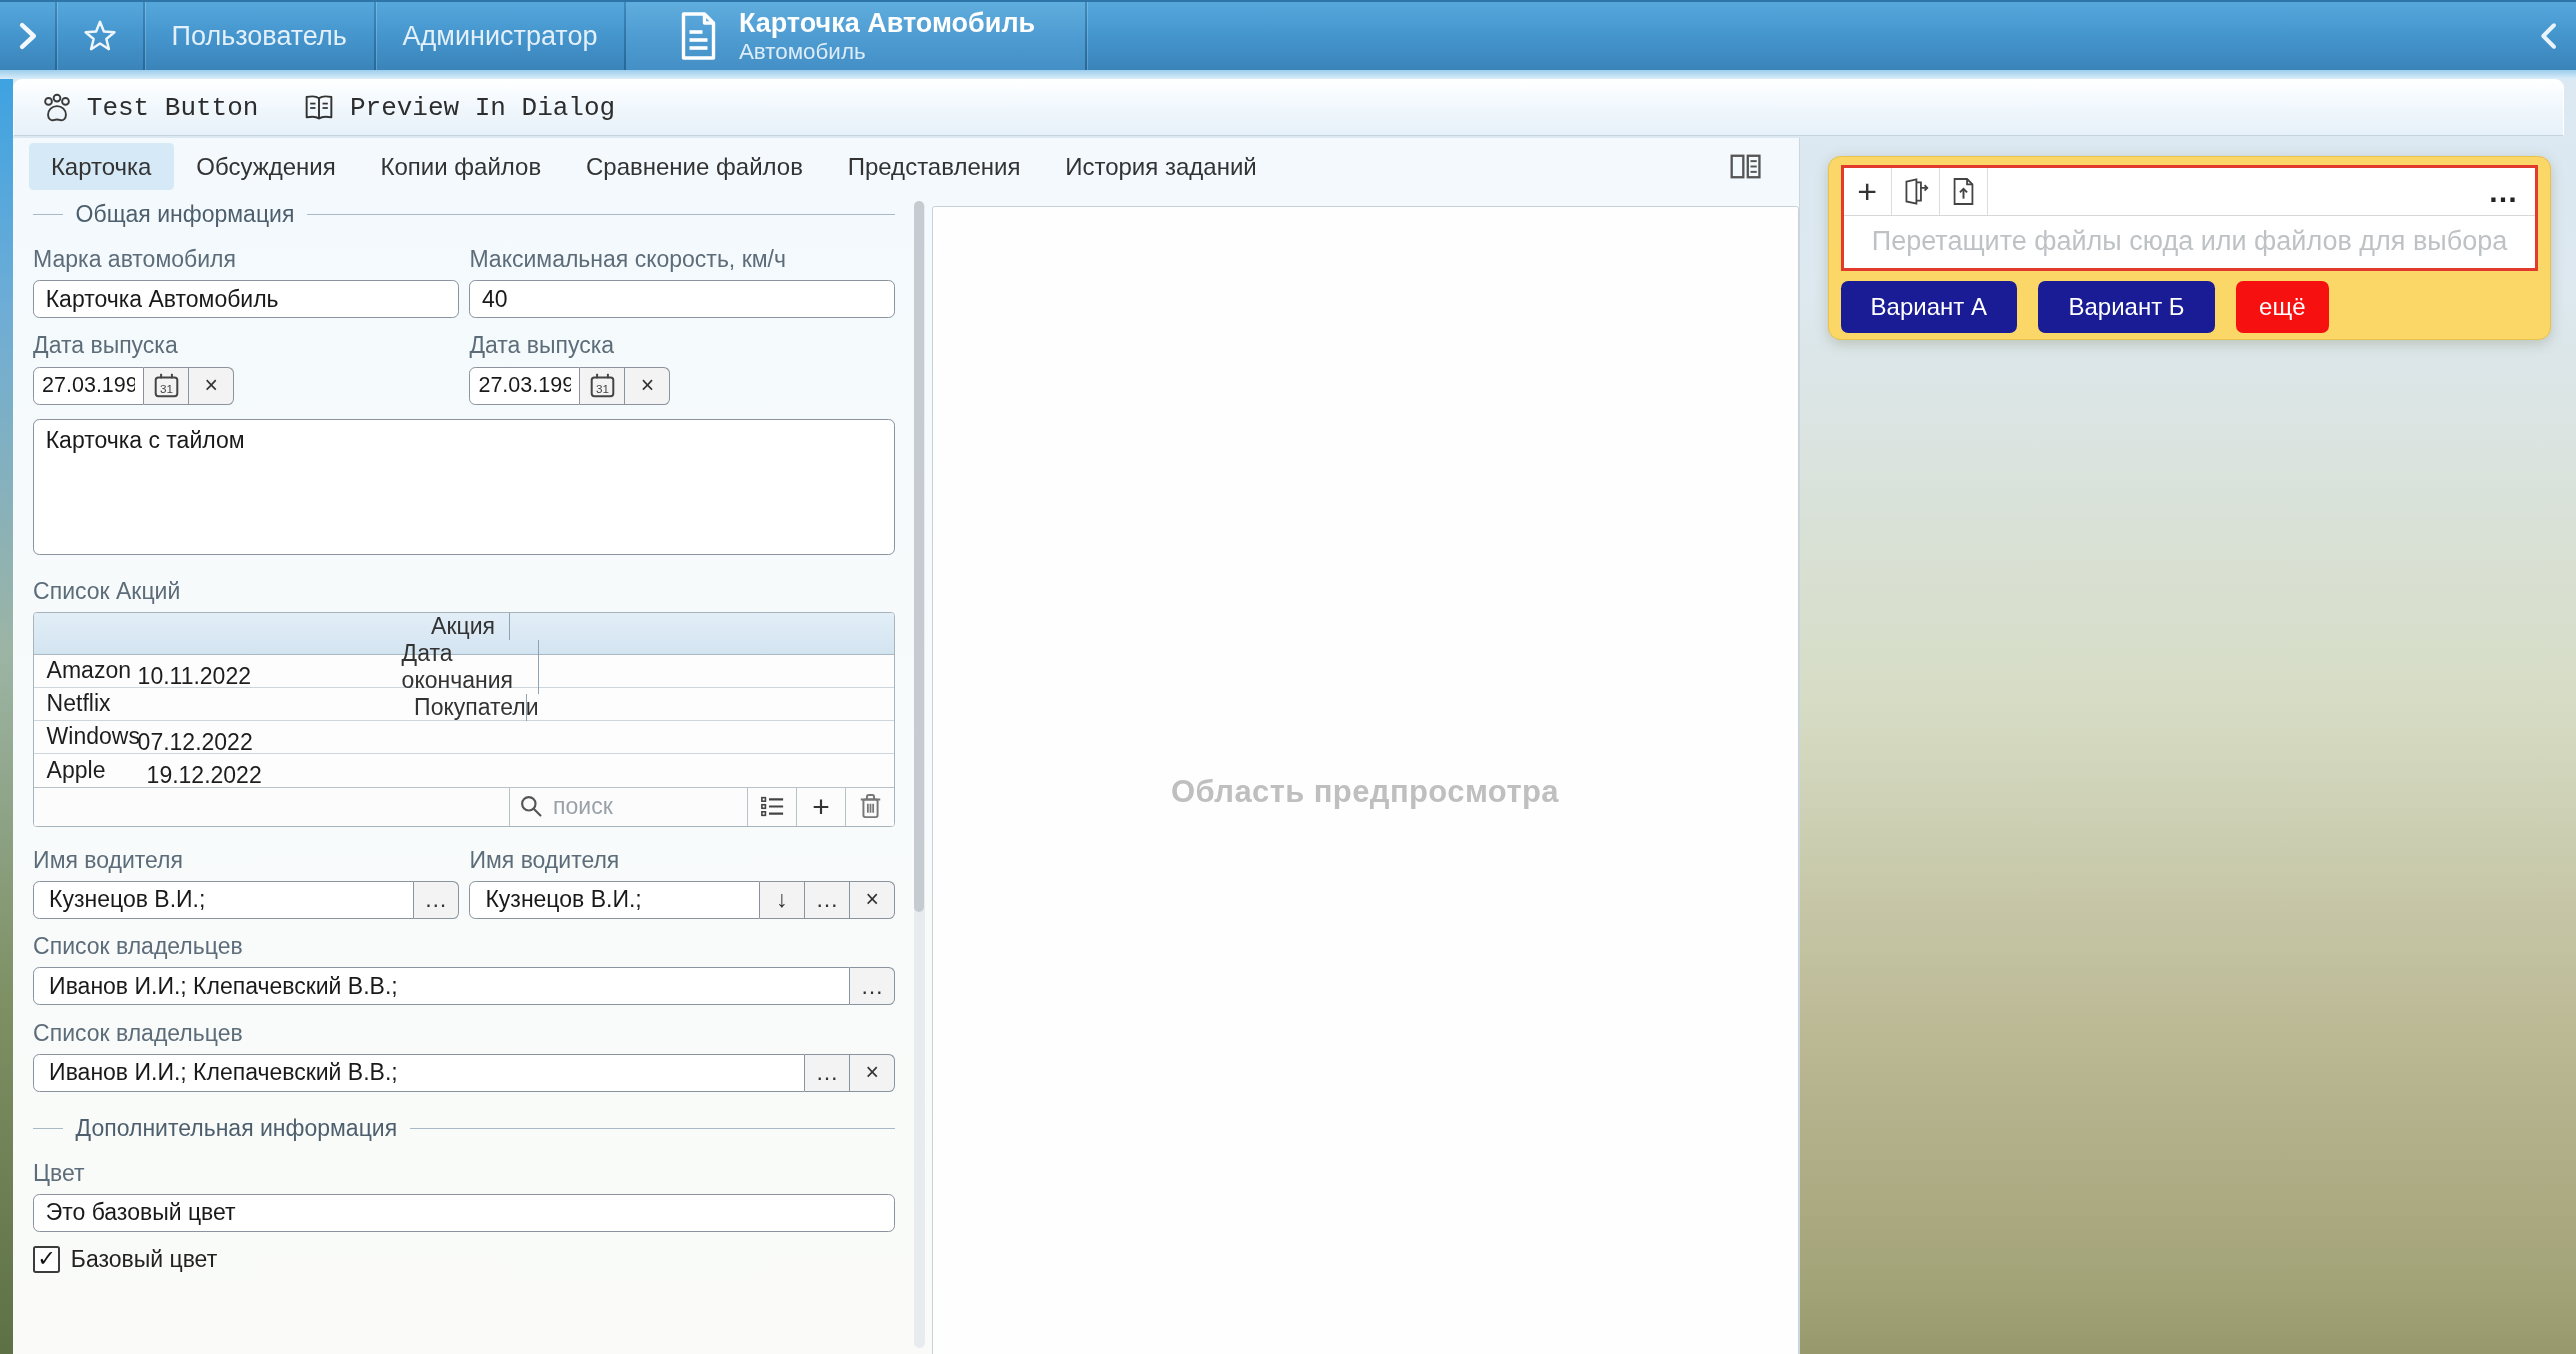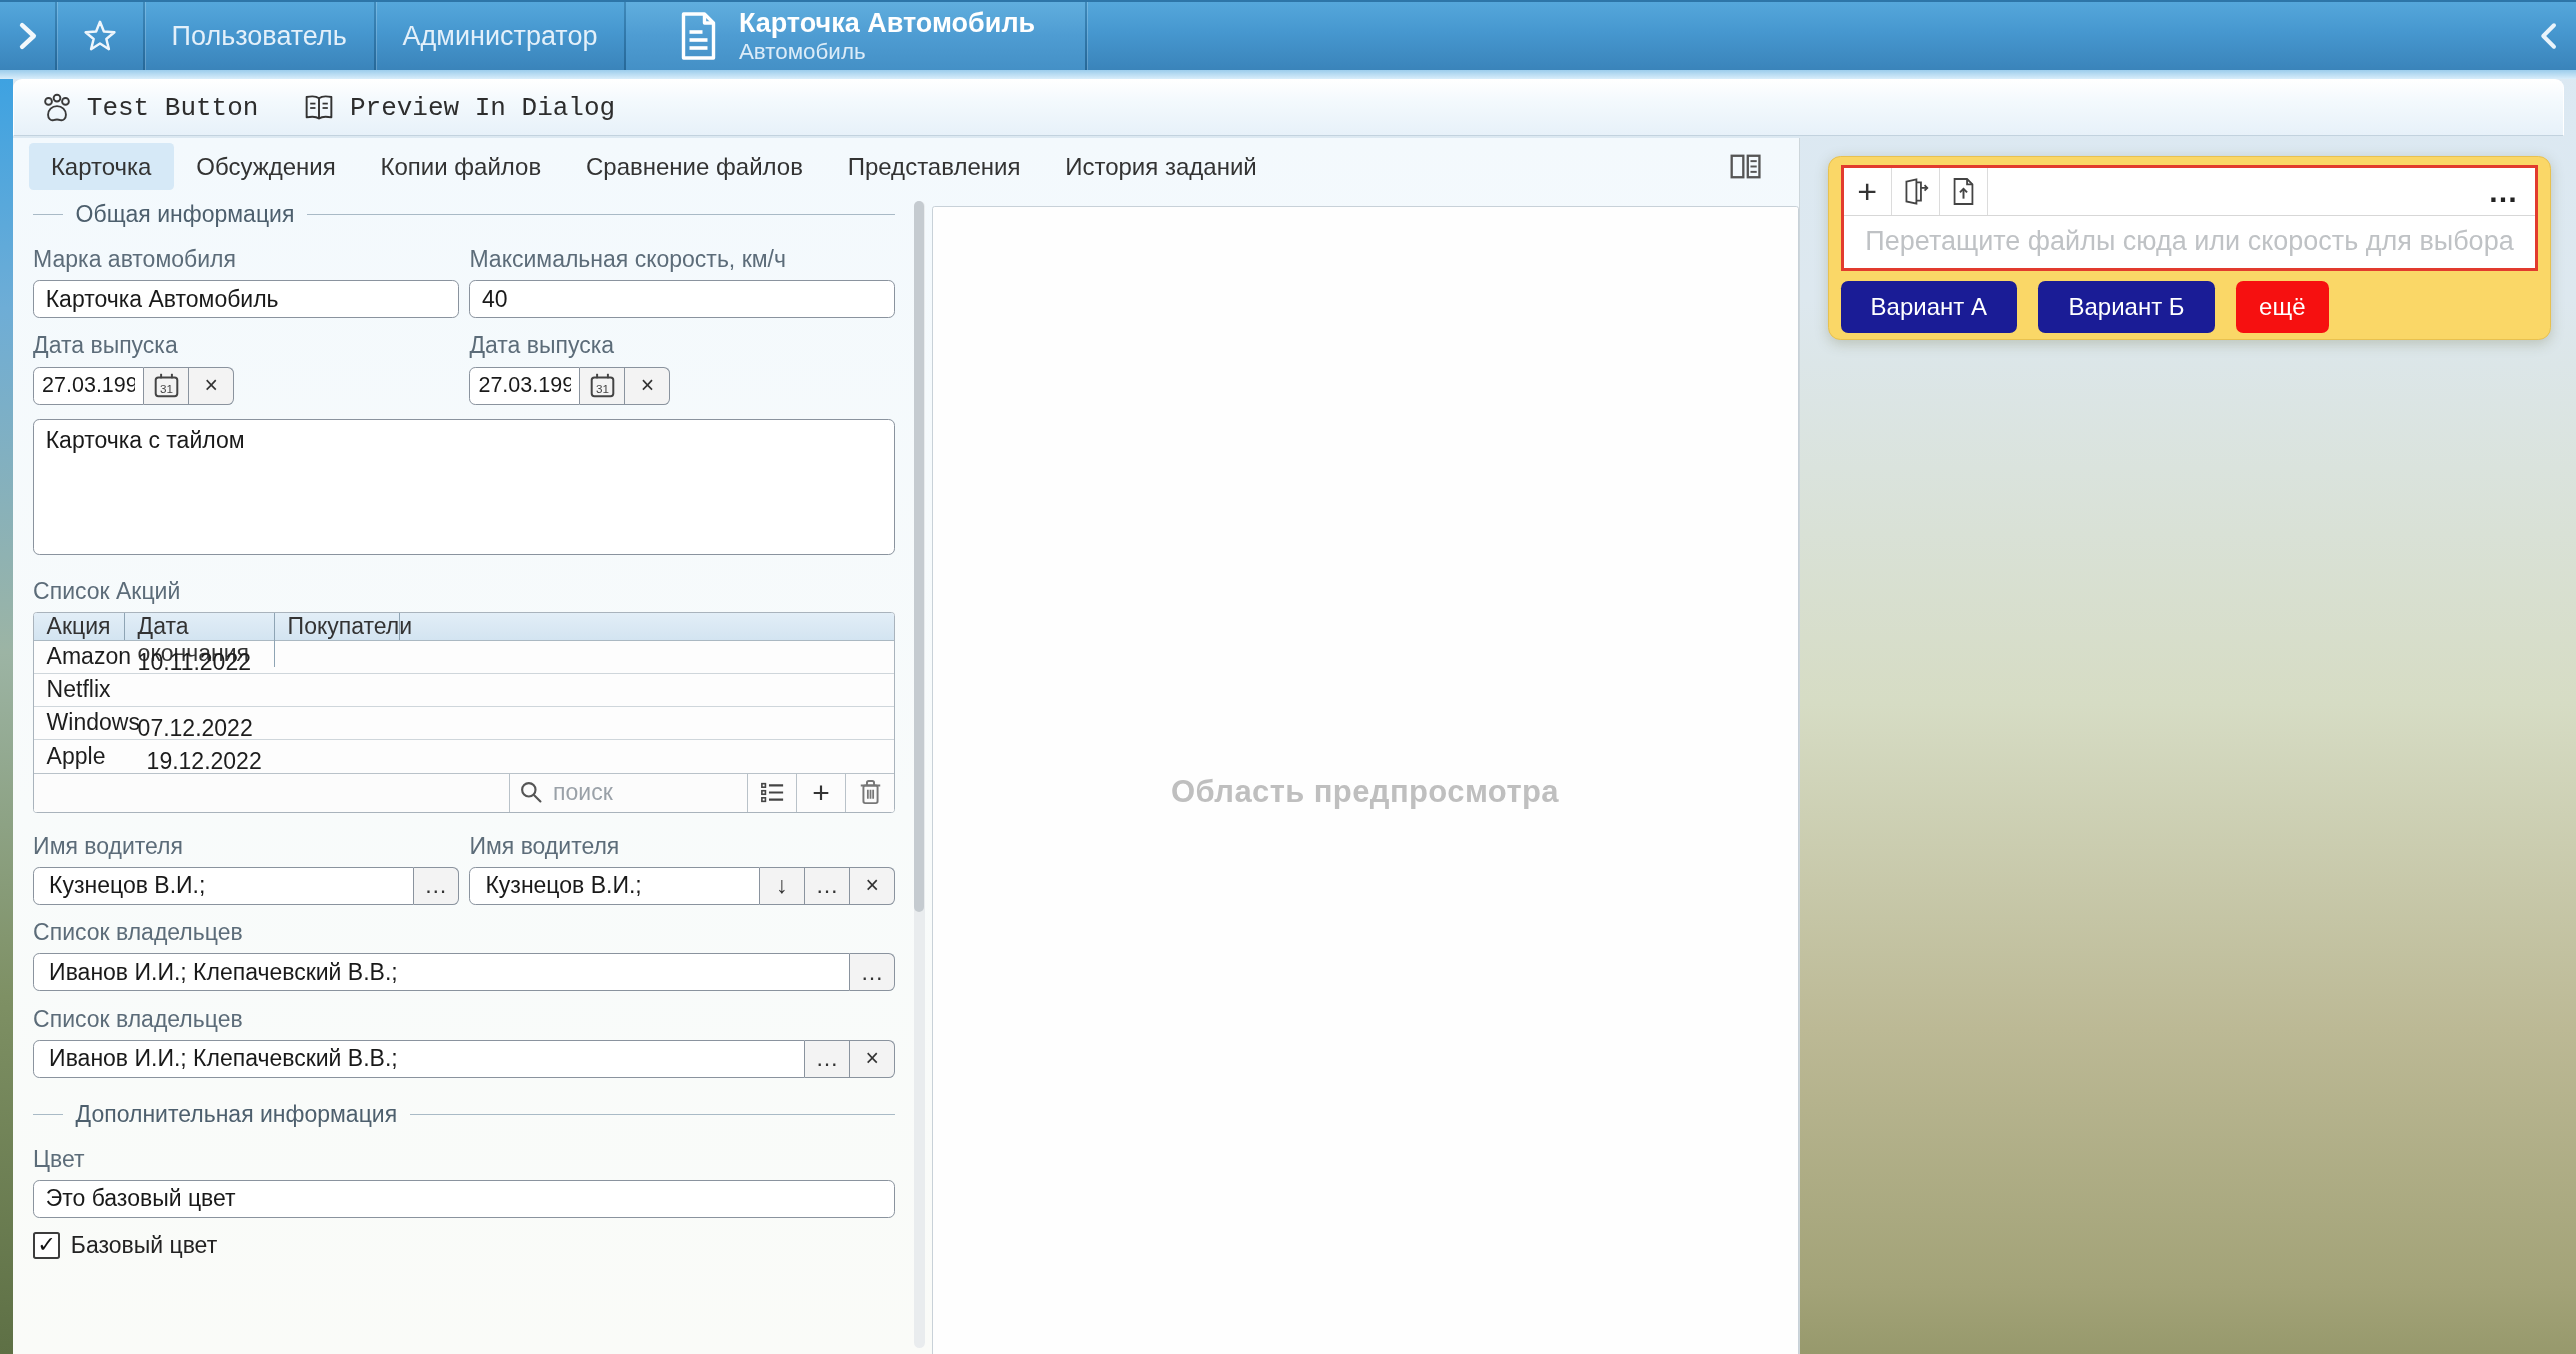--- a/index.html
+++ b/index.html
@@ -73,21 +73,21 @@
   .igroup { display:flex; }
   .igroup .f-input { border-radius:6.3px 0 0 6.3px;padding-left:15px; }
   .gbtn { width:45px; height:38px; flex:0 0 auto; background:#f3f3f3; border:1.8px solid #8a939e; border-left:none;
     display:flex; align-items:center; justify-content:center; cursor:pointer; font-size:23px; color:#333; }
   .gbtn:last-child { border-radius:0 6.3px 6.3px 0; }
   .w-date { width:199px; }
   .w-date .f-input { width:111px; font-size:21.5px; padding:0 8px; }
 
   
   .aktsii-box { border:1.8px solid #a9b3bc; border-radius:3.6px; background:#fff; margin-bottom:19.7px; overflow:hidden; }
-  .a-head { display:flex; height:28px; background:linear-gradient(to bottom,#e2eef7,#d3e4f1); border-bottom:1.8px solid #aab8c2; align-items:flex-start; }
+  .a-head { display:flex; height:42px; background:linear-gradient(to bottom,#e2eef7,#d3e4f1); border-bottom:1.8px solid #aab8c2; align-items:center;flex-direction:column; }
   .a-hc { display:flex; align-items:center; font-size:23px; color:#333; padding-left:12.5px; border-right:1.8px solid #8ea4b4; }
   .a-hc.c1 { width:91px; }
   .a-hc.c2 { width:150px; }
   .a-hc.c3 { width:125px; }
   .a-hc.c4 { flex:1; border-right:none; }
   .a-row { display:flex; height:33px; border-bottom:0.9px solid #cfd6db; align-items:center; background:#fdfdfd; cursor:pointer; }
   .a-c { font-size:23px; color:#1d1d1d; padding-left:12.5px; }
   .a-c.c1 { width:91px; }
   .a-c.c2 { width:150px;margin-top:11px; }
   .a-foot { display:flex; height:39px; align-items:stretch; background:#fcfcfc; }
@@ -445,21 +445,21 @@
             <line x1="14" y1="24" x2="14" y2="13" stroke="#444" stroke-width="2.2"></line>
             <polyline points="10,17 14,13 18,17" fill="none" stroke="#444" stroke-width="2.2"></polyline>
           </svg>
         </div>
         <div class="dt-spacer"></div>
         <div class="dt-more">
             <span>…</span>
           </div>
       </div>
       <div class="drop-area">
-        <span>Перетащите файлы сюда или скорость для выбора</span>
+        <span>Перетащите файлы сюда или файлов для выбора</span>
       </div>
     </div>
     <div class="variant-row">
       <button class="vbtn navy">Вариант А</button>
       <button class="vbtn navy">Вариант Б</button>
       <button class="vbtn red">ещё</button>
     </div>
   </div>
 
 </div>

